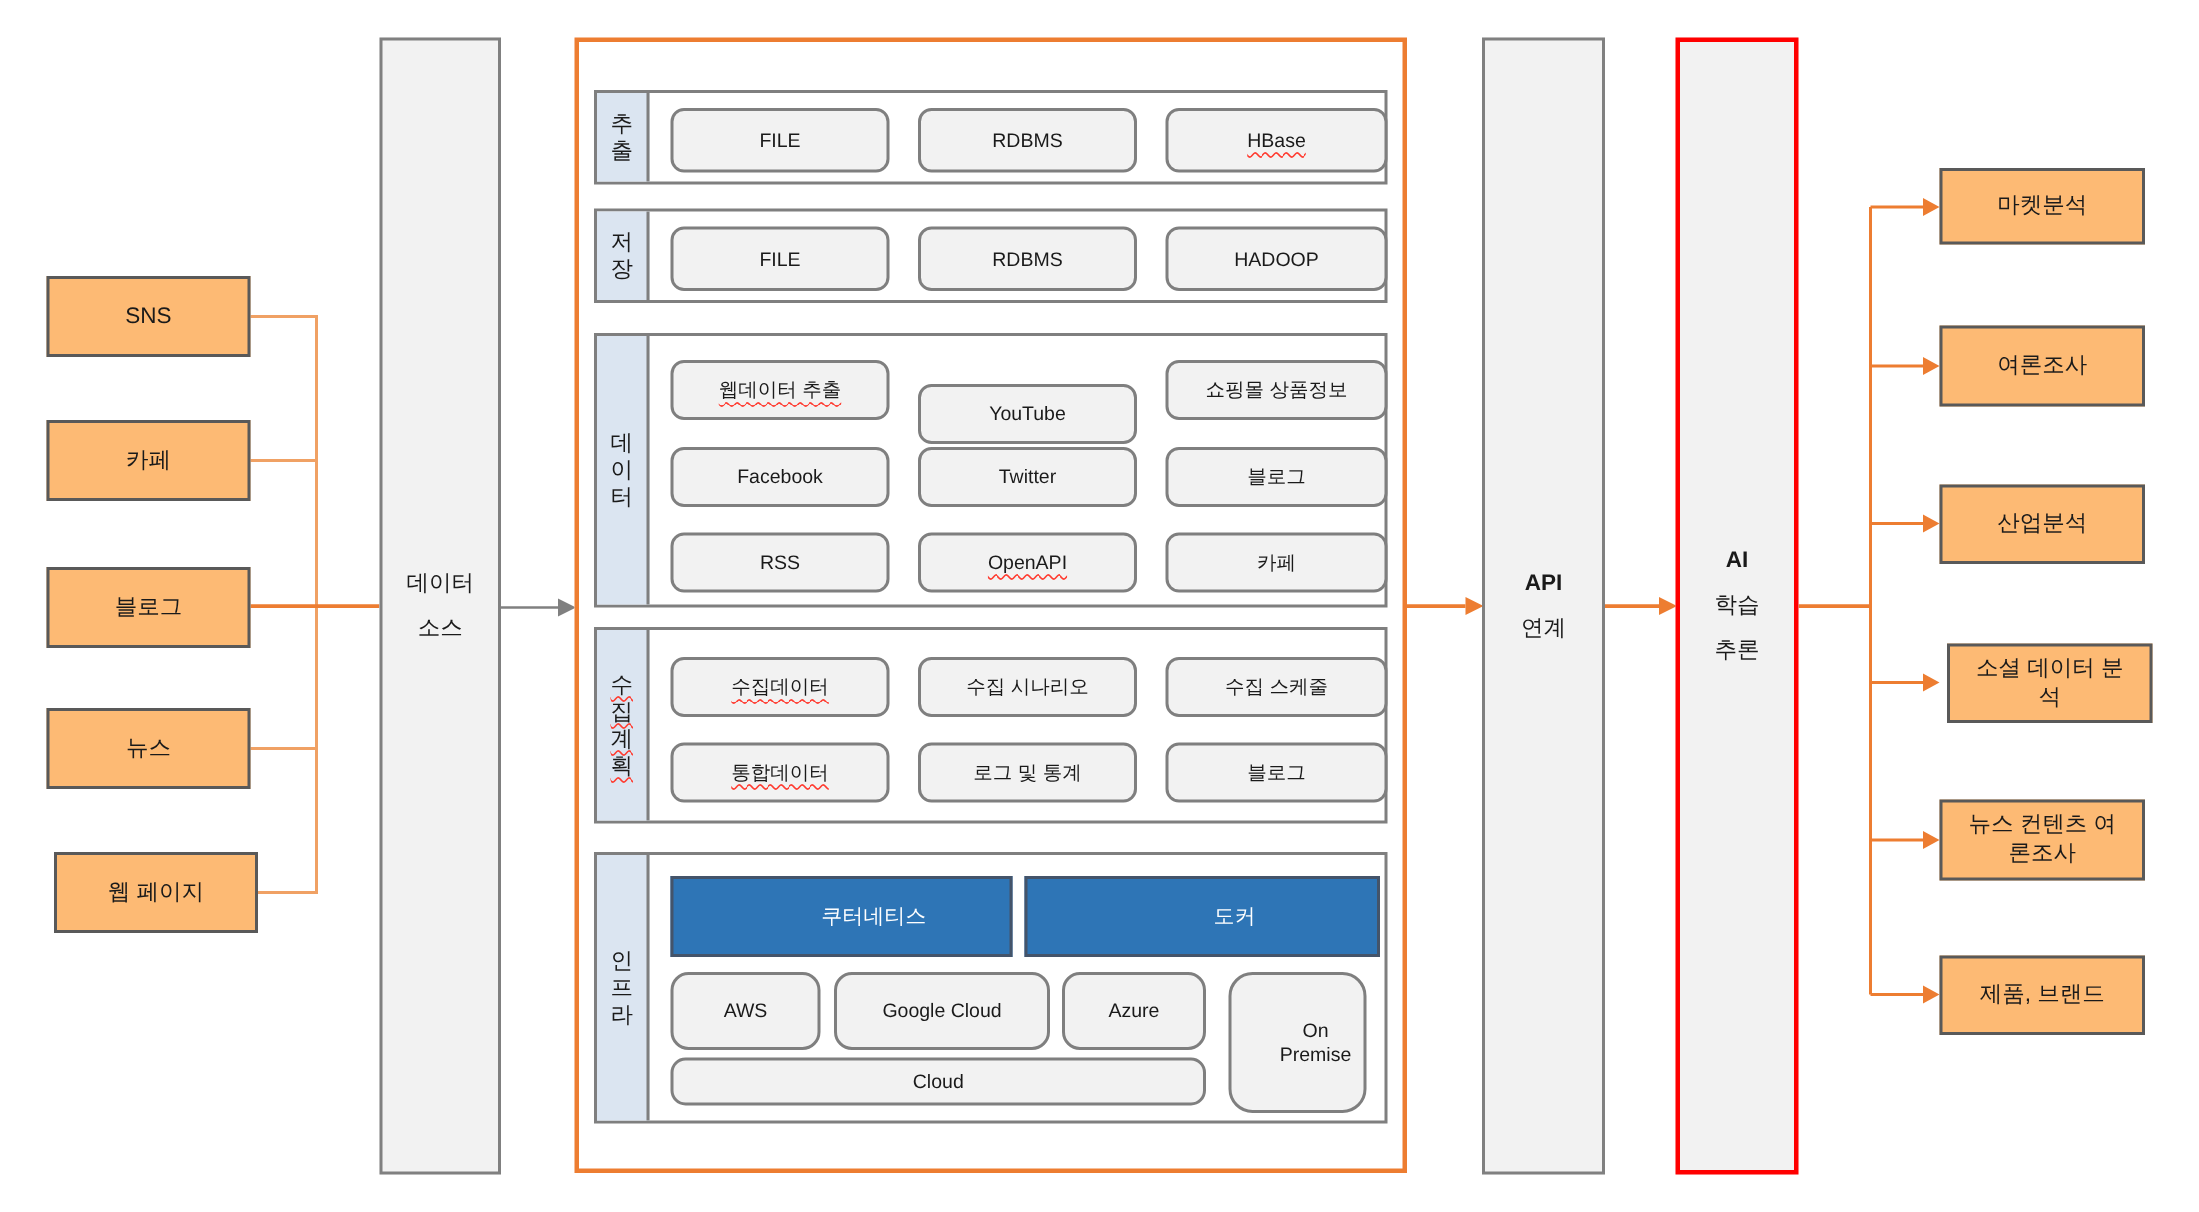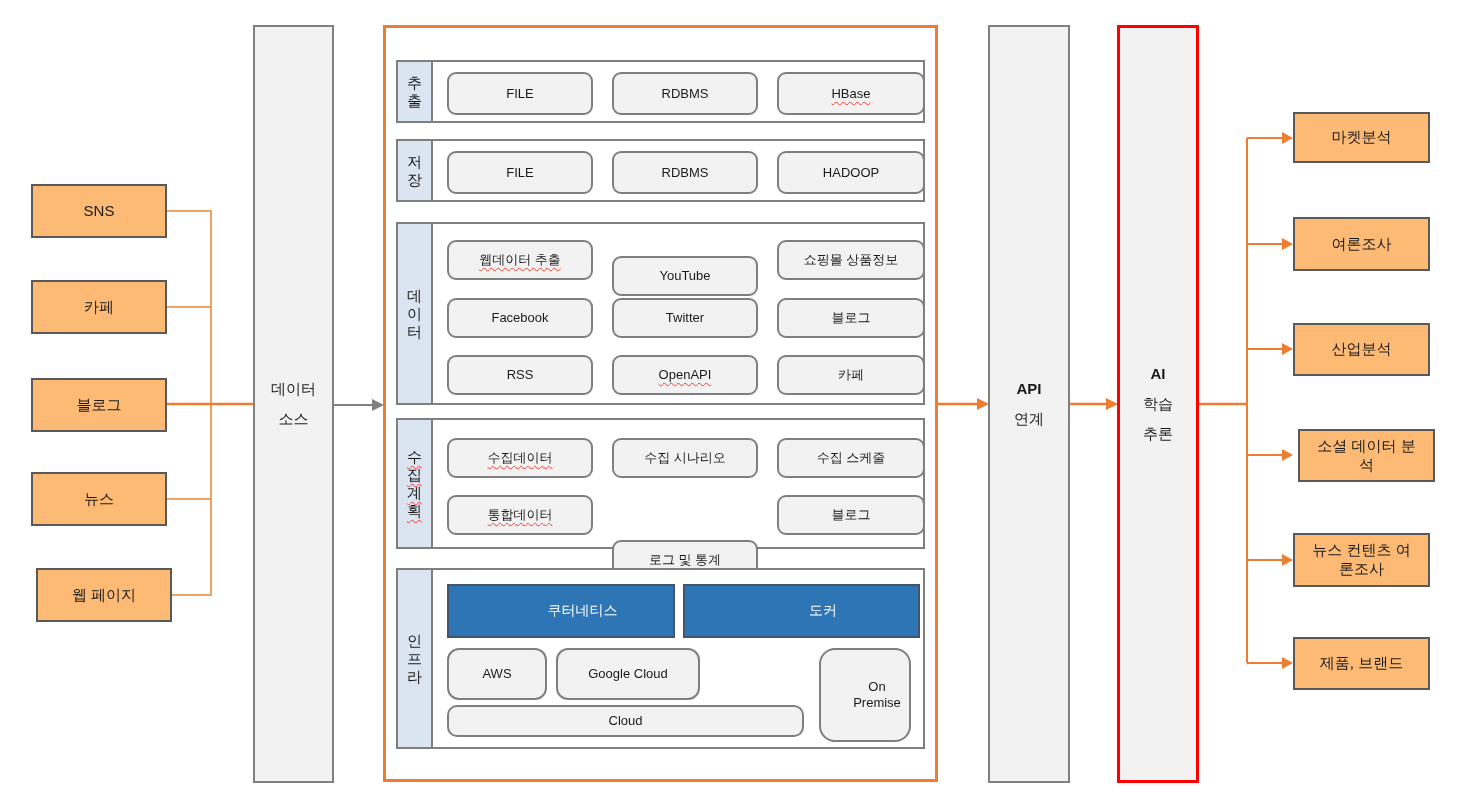--- a/index.html
+++ b/index.html
@@ -186,21 +186,21 @@
         </div>
       <div class="abs ibox" style="left:179px;top:18px;width:146px;height:40px;">
           <span>수집 시나리오</span>
         </div>
       <div class="abs ibox" style="left:344px;top:18px;width:148px;height:40px;">
           <span>수집 스케줄</span>
         </div>
       <div class="abs ibox" style="left:14px;top:75px;width:146px;height:40px;">
           <span class="sp">통합데이터</span>
         </div>
-      <div class="abs ibox" style="left:179px;top:75px;width:146px;height:40px;margin-top:45px;">
+      <div class="abs ibox" style="left:179px;top:75px;width:146px;height:40px;">
           <span>로그 및 통계</span>
         </div>
       <div class="abs ibox" style="left:344px;top:75px;width:148px;height:40px;">
           <span>블로그</span>
         </div>
     </div>
   </div>
 
   <div class="abs prow" style="left:396px;top:568px;width:529px;height:181px;">
     <div class="prow-label">
@@ -211,20 +211,23 @@
           <span>쿠터네티스</span>
         </div>
       <div class="abs bluebox" style="left:250px;top:14px;width:237px;height:54px;">
           <span>도커</span>
         </div>
       <div class="abs cloudbox" style="left:14px;top:78px;width:100px;height:52px;">
           <span>AWS</span>
         </div>
       <div class="abs cloudbox" style="left:123px;top:78px;width:144px;height:52px;">
           <span>Google Cloud</span>
+        </div>
+      <div class="abs cloudbox" style="left:275px;top:78px;width:96px;height:52px;">
+          <span>Azure</span>
         </div>
       <div class="abs cloudbox onprem" style="left:386px;top:78px;width:92px;height:94px;">
           <span style="width:60px;">On Premise</span>
         </div>
       <div class="abs cloudbox" style="left:14px;top:135px;width:357px;height:32px;border-radius:10px;">
           <span>Cloud</span>
         </div>
     </div>
   </div>
 

